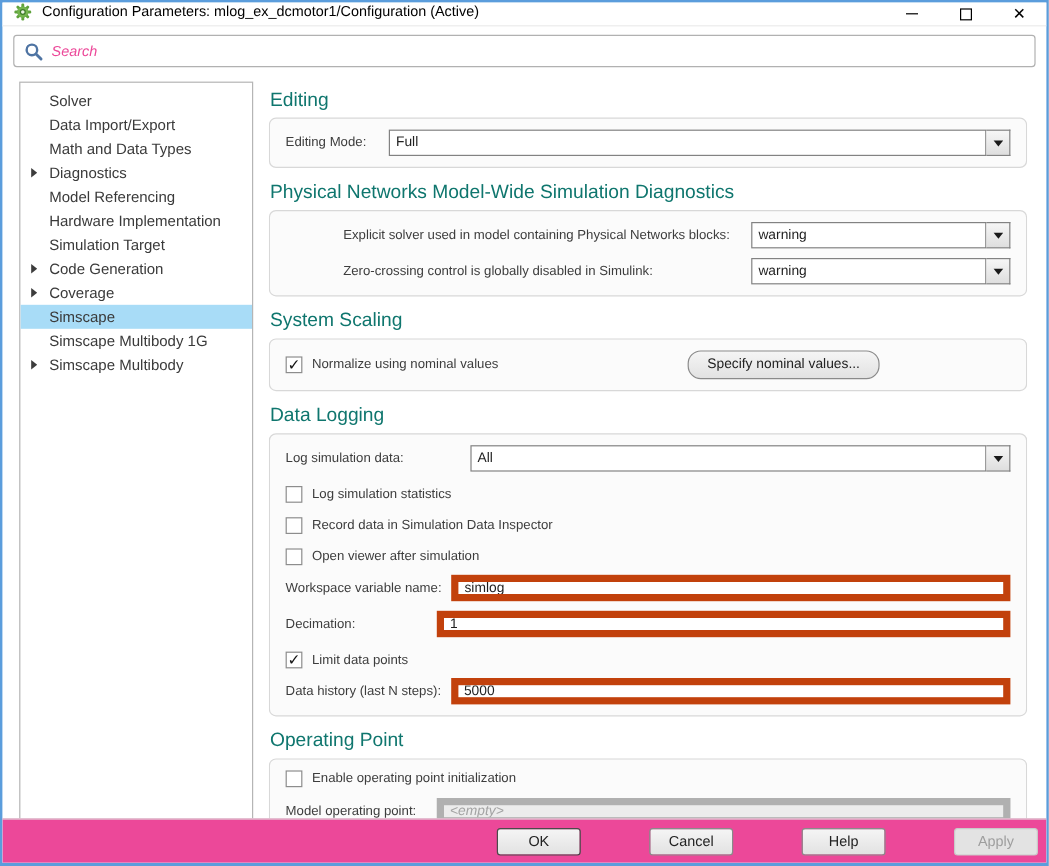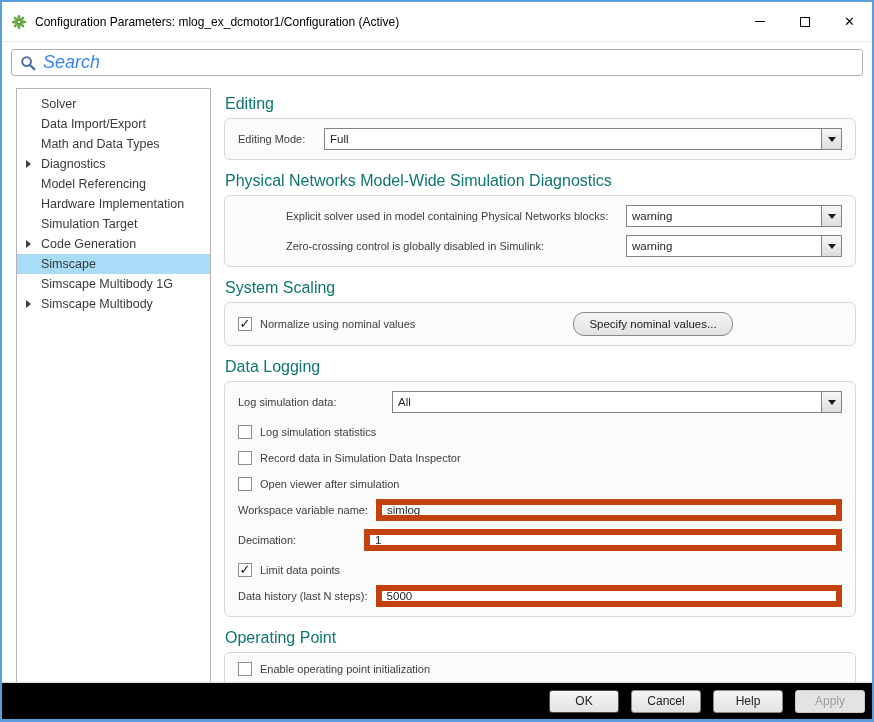--- a/index.html
+++ b/index.html
@@ -8,33 +8,33 @@
 
   .window {
     width:874px; height:722px;
     background:#fff;
     border:2px solid #5b9ddc; border-bottom-width:3px;
     display:flex; flex-direction:column;
     position:relative; overflow:hidden;
   }
 
   
-  .titlebar { flex:none; height:40px; background:#fff; display:flex; align-items:center; border-bottom:1px solid #ececec; }
+  .titlebar { flex:none; height:20px; background:#fff; display:flex; align-items:flex-start; border-bottom:1px solid #ececec; }
   .app-icon { margin-left:9px; width:16px; height:16px; flex:none; }
   .title-text { margin-left:8px; font-size:12px; color:#000; white-space:nowrap; }
   .caption-buttons { margin-left:auto; display:flex; height:100%; }
   .cap-btn { width:45px; height:100%; display:flex; align-items:center; justify-content:center; cursor:default; }
   .glyph-min { width:10px; height:0; border-top:1px solid #000; display:block; }
   .glyph-max { width:10px; height:10px; border:1px solid #000; display:block; }
   .glyph-close { font-size:13px; color:#000; line-height:1; }
 
   
   .searchbar { flex:none; padding:7px 9px 6px 9px; }
   .search-box { height:27px; border:1px solid #b1b1b1; border-radius:3px; display:flex; align-items:center; padding:0 8px; background:#fff; }
-  .search-placeholder { margin-left:7px; font-size:18px; font-style:italic; color:#3b82f6; }
+  .search-placeholder { margin-left:7px; font-size:12px; font-style:italic; color:#ec4899; }
 
   
   .content { flex:1; display:flex; align-items:flex-start; overflow:hidden; }
 
   .sidebar {
     flex:none; margin:6px 0 0 14px; width:195px; height:651px;
     border:1px solid #b5b5b5; background:#fff; padding-top:5px;
     font-size:12.5px; color:#3a3a3a; overflow:hidden;
   }
   .tree-item { height:20px; display:flex; align-items:center; position:relative; padding-left:24px; white-space:nowrap; cursor:default; }
@@ -79,22 +79,22 @@
   .phys-row:last-child { margin-bottom:0; }
   .phys-row .lbl { min-width:388px;padding-left:48px; }
   .scaling-row .btn { margin-left:auto; margin-right:109px; width:160px;border-radius:11px; }
   .log-row .lbl { min-width:154px; }
   .dl-cb { margin-top:12px; }
   .field-row { display:flex; align-items:center; margin-top:8px; }
   .field-row .lbl { min-width:126px; }
   .op-field { margin-top:9px; }
 
   
-  .footer { flex:none; height:37px; background:#000000; border-top:1px solid #dcdcdc;
-    display:flex; align-items:center; justify-content:flex-end; padding-right:7px; }
+  .footer { flex:none; height:37px; background:#ec4899; border-top:1px solid #dcdcdc;
+    display:flex; align-items:center; justify-content:flex-end; padding-right:7px;gap:45px; }
   .footer .btn { width:70px; height:23px; padding:0; margin-left:12px; font-size:12px; }
   .btn-ok { border-color:#4a4a4a; }
   .btn-apply { background:#e3e3e3; border-color:#c9c9c9; color:#9e9e9e; }
 </style>
 </head>
 <body>
 
 <div class="window">
 
   <div class="titlebar">
@@ -155,20 +155,24 @@
       <div class="tree-item">
           <span>Hardware Implementation</span>
         </div>
       <div class="tree-item">
           <span>Simulation Target</span>
         </div>
       <div class="tree-item">
           <span class="tree-arrow"></span>
           <span>Code Generation</span>
         </div>
+      <div class="tree-item">
+          <span class="tree-arrow"></span>
+          <span>Coverage</span>
+        </div>
       <div class="tree-item selected">
           <span>Simscape</span>
         </div>
       <div class="tree-item">
           <span>Simscape Multibody 1G</span>
         </div>
       <div class="tree-item">
           <span class="tree-arrow"></span>
           <span>Simscape Multibody</span>
         </div>

